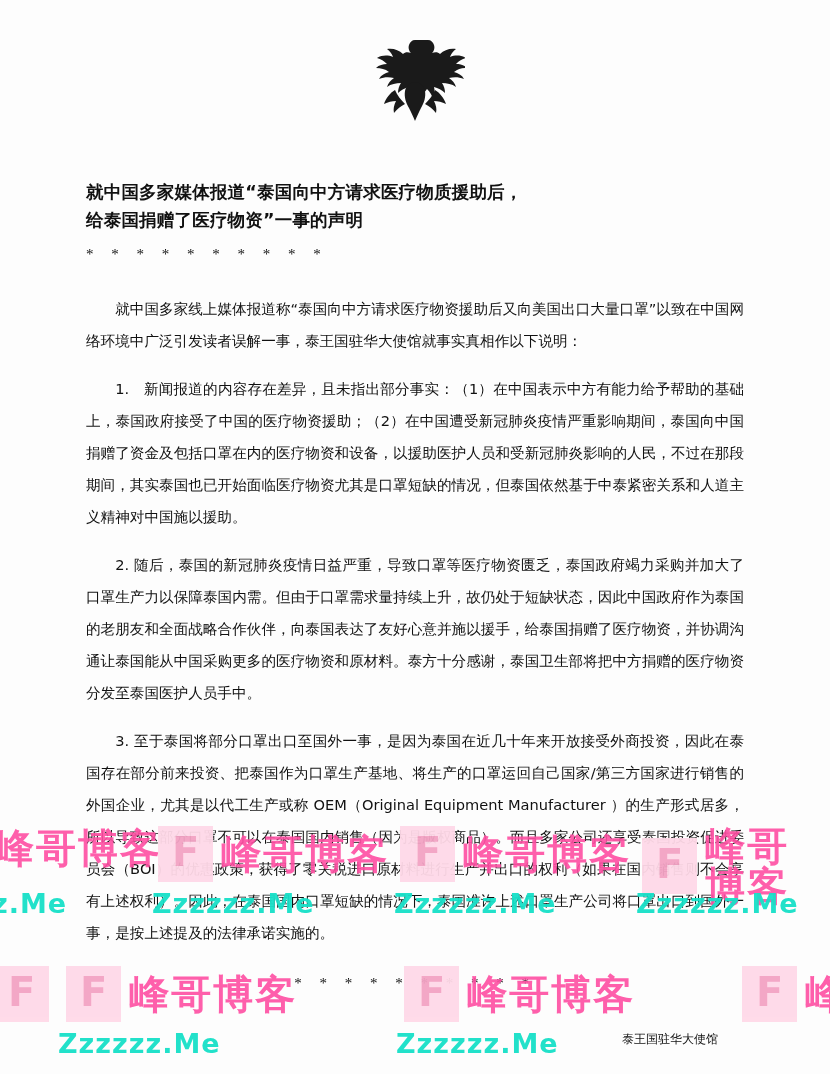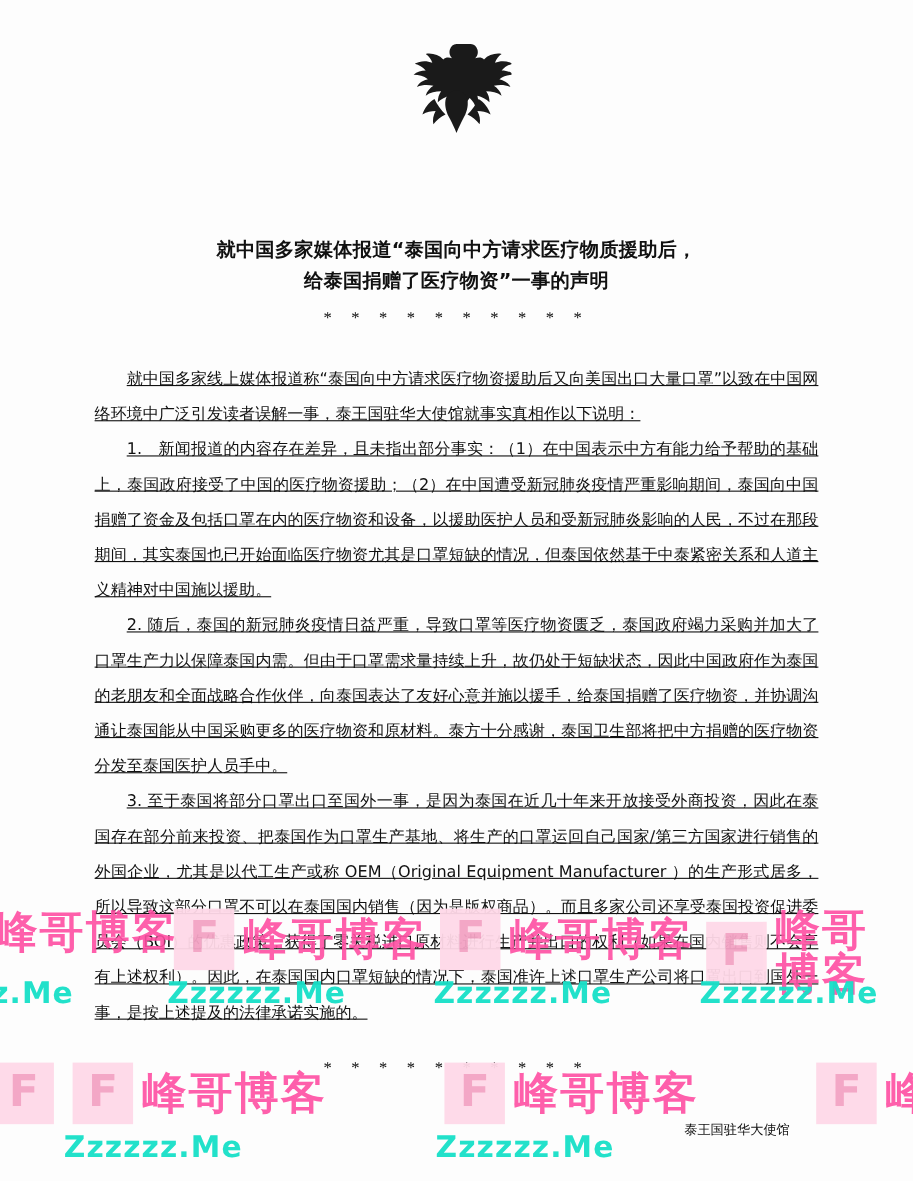--- a/index.html
+++ b/index.html
@@ -26,22 +26,22 @@
     text-align: center;
     padding-top: 34px;
     height: 112px;
   }
   .emblem {
     display: inline-block;
     width: 100px;
     height: 100px;
   }
   .title-block {
-    text-align: center;
-    margin-top: 68px;
+    text-align: left;
+    margin-top: 32px;
   }
   .doc-title {
     font-family: "DejaVu Sans", sans-serif;
     font-weight: bold;
     font-size: 17.5px;
     line-height: 28px;
     color: #111;
     letter-spacing: 0.2px;
   }
   .stars {
@@ -54,23 +54,22 @@
   .body-text {
     margin-top: 30px;
     font-family: "DejaVu Sans", sans-serif;
     font-size: 14.6px;
     line-height: 32px;
     color: #111;
     text-align: justify;
     text-justify: inter-ideograph;
   }
   .para {
-    margin: 0 0 0 0;
+    margin: 16px 0 0 0;
     text-indent: 2em;
-    text-decoration: underline;
   }
   .stars-bottom {
     text-align: center;
     font-family: "Liberation Serif", serif;
     font-size: 15px;
     letter-spacing: 7px;
     color: #111;
     margin-top: 26px;
   }
   .signature {

